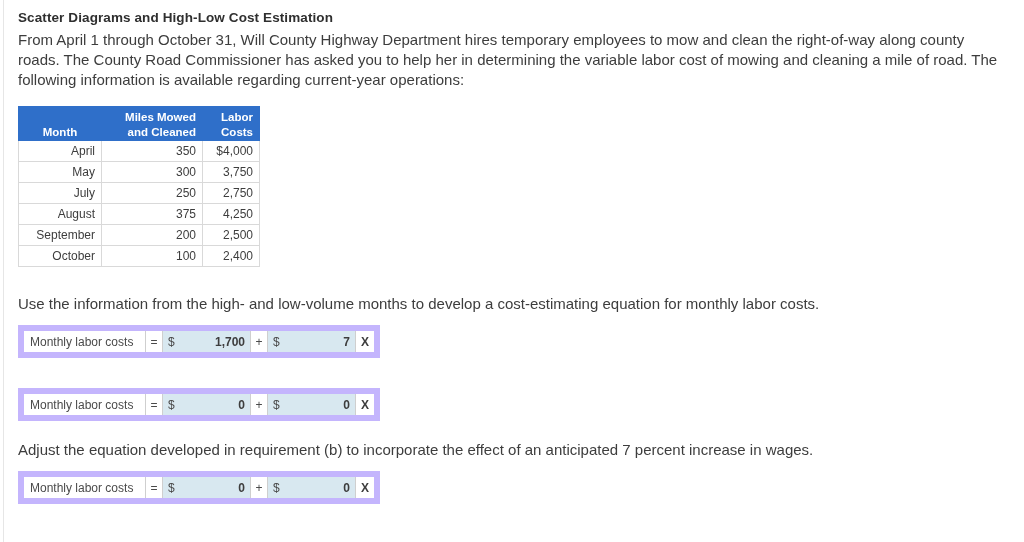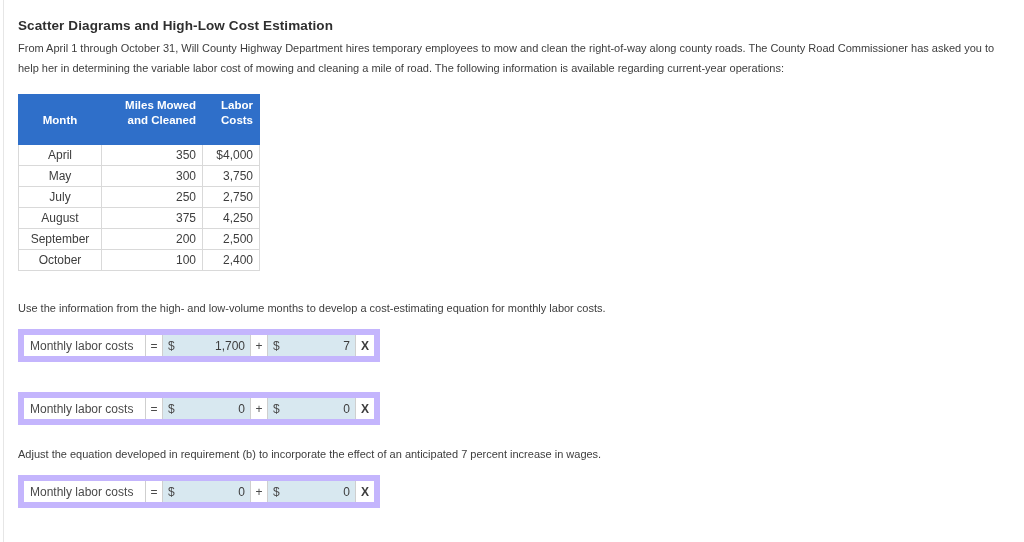--- a/index.html
+++ b/index.html
@@ -19,70 +19,70 @@
     position: absolute;
     left: 3px;
     top: 0;
     width: 1px;
     height: 542px;
     background: #e6e6e6;
   }
   .wrap {
     position: absolute;
     left: 18px;
-    top: 12px;
+    top: 4px;
     width: 992px;
   }
   .title {
     font-size: 13.5px;
     font-weight: bold;
     color: #2f2f2f;
     margin: 6px 0 0 0;
     letter-spacing: 0.1px;
   }
   .para {
-    font-size: 11px;
+    font-size: 15px;
     line-height: 20px;
     color: #3d3d3d;
     margin: 5px 0 0 0;
   }
   .para-narrow { width: 990px; }
 
   
   table.data {
     border-collapse: collapse;
     margin-top: 16px;
     table-layout: fixed;
   }
   table.data th {
     background: #2f6fc9;
     color: #ffffff;
     font-size: 11.5px;
     font-weight: bold;
     text-align: right;
-    padding: 3px 6px 16px 6px;
+    padding: 3px 6px 0 6px;
     vertical-align: bottom;
     line-height: 15px;
     border: 1px solid #2f6fc9;
   }
   table.data th.th-month {
     text-align: center;
     width: 70px;
   }
   table.data th.th-miles { width: 88px; }
   table.data th.th-labor { width: 44px; }
   table.data td {
     font-size: 12px;
     color: #3d3d3d;
     border: 1px solid #d9d9d9;
     padding: 2.5px 6px;
     height: 15px;
     line-height: 15px;
   }
-  table.data td.c-month { text-align: center; }
+  table.data td.c-month { text-align: right; }
   table.data td.c-num { text-align: right; }
 
   
   .ansrow {
     display: inline-flex;
     align-items: stretch;
     border: 6px solid #c4b5fd;
     margin-top: 11px;
     background: #ffffff;
     height: 21px;
@@ -101,21 +101,21 @@
   .cell.label { width: 122px; justify-content: flex-start; }
   .cell.eq { width: 17px; justify-content: center; padding: 0; }
   .cell.op { width: 17px; justify-content: center; padding: 0; }
   .cell.field {
     width: 88px;
     background: #d8e8f0;
     justify-content: space-between;
     padding: 0 5px;
   }
   .cell.field .dollar { color: #4a4a4a; }
-  .cell.field .val { color: #3d3d3d; }
+  .cell.field .val { color: #3d3d3d; font-weight: bold; }
   .cell.xbtn {
     width: 18px;
     justify-content: center;
     font-weight: bold;
     color: #3d3d3d;
     padding: 0;
     background: #ffffff;
   }
   .sect { margin-top: 19px; }
   .sect-first { margin-top: 27px; }

